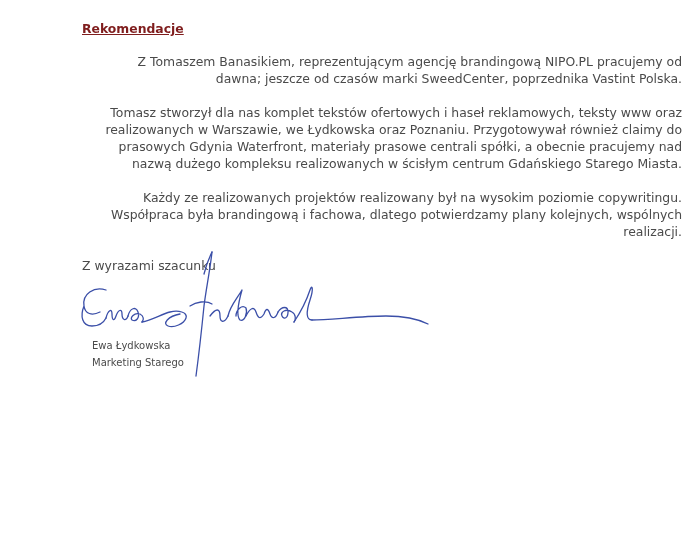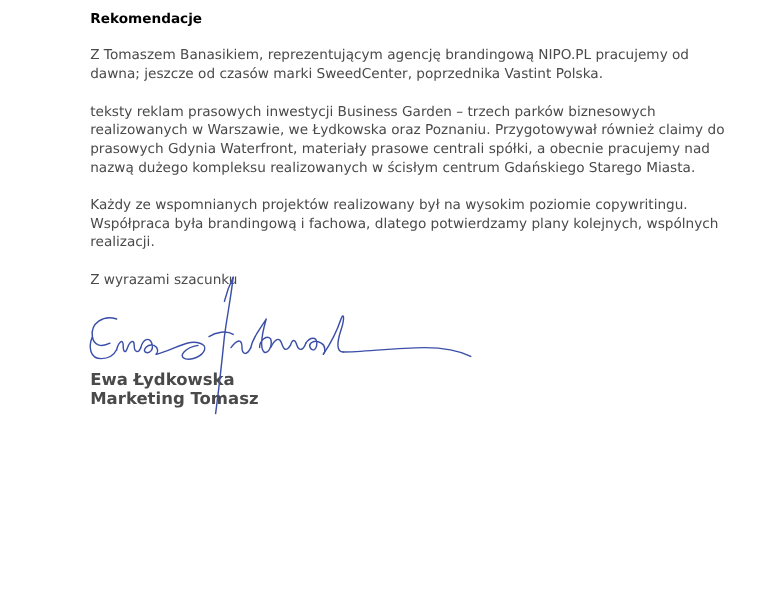--- a/index.html
+++ b/index.html
@@ -1,55 +1,55 @@
 <!DOCTYPE html>
 <html><head>
   <meta charset="utf-8">
   <style>
     html, body { margin: 0; padding: 0; background: #ffffff; }
     body { width: 700px; height: 560px; position: relative; overflow: hidden;
            font-family: "DejaVu Sans", sans-serif; color: #4a4a4a; }
     .doc { position: absolute; left: 82px; top: 8px; width: 600px; font-size: 12.4px; line-height: 17px; }
-    .title { font-weight: bold; font-size: 12.4px; margin: 0 0 16px 0; color: #000000; }
-    .p { margin: 0 0 17px 0; }
+    .title { font-weight: bold; font-size: 12.4px; margin: 12px 0 16px 0; color: #7f1d1d; text-decoration: underline; }
+    .p { margin: 0 0 17px 0; text-align: right; }
     .line { display: block; white-space: nowrap; }
     .closing { margin: 0; }
-    .sig-block { position: absolute; left: 82px; top: 337px; font-size: 15px; line-height: 17px; font-weight: bold; }
+    .sig-block { position: absolute; left: 92px; top: 337px; font-size: 10px; line-height: 17px; }
     .signature { position: absolute; left: 70px; top: 250px; width: 380px; height: 130px; pointer-events: none; }
   </style>
 </head>
 <body>
 
 <div class="doc">
   <div class="title">Rekomendacje</div>
 
   <div class="p">
     <span class="line">Z Tomaszem Banasikiem, reprezentującym agencję brandingową NIPO.PL pracujemy od</span>
     <span class="line">dawna; jeszcze od czasów marki SweedCenter, poprzednika Vastint Polska.</span>
   </div>
 
   <div class="p">
-    <span class="line">teksty reklam prasowych inwestycji Business Garden – trzech parków biznesowych</span>
+    <span class="line">Tomasz stworzył dla nas komplet tekstów ofertowych i haseł reklamowych, teksty www oraz</span>
     <span class="line">realizowanych w Warszawie, we Łydkowska oraz Poznaniu. Przygotowywał również claimy do</span>
     <span class="line">prasowych Gdynia Waterfront, materiały prasowe centrali spółki, a obecnie pracujemy nad</span>
     <span class="line">nazwą dużego kompleksu realizowanych w ścisłym centrum Gdańskiego Starego Miasta.</span>
   </div>
 
   <div class="p">
-    <span class="line">Każdy ze wspomnianych projektów realizowany był na wysokim poziomie copywritingu.</span>
+    <span class="line">Każdy ze realizowanych projektów realizowany był na wysokim poziomie copywritingu.</span>
     <span class="line">Współpraca była brandingową i fachowa, dlatego potwierdzamy plany kolejnych, wspólnych</span>
     <span class="line">realizacji.</span>
   </div>
 
   <div class="closing">Z wyrazami szacunku</div>
 </div>
 
 <div class="sig-block">
   <div>Ewa Łydkowska</div>
-  <div>Marketing Tomasz</div>
+  <div>Marketing Starego</div>
 </div>
 
 <svg class="signature" viewBox="0 0 380 130" xmlns="http://www.w3.org/2000/svg">
   <g fill="none" stroke="#3b4fa8" stroke-width="1.3" stroke-linecap="round" stroke-linejoin="round">
 
     <path d="M36 40 C24 36, 12 44, 14 56 C15 64, 22 66, 30 62 M14 56 C10 66, 12 76, 22 76 C30 76, 34 72, 36 68"></path>
     <path d="M36 68 C38 60, 42 58, 42 64 C42 70, 44 72, 46 66 C48 60, 52 58, 52 64 C52 70, 56 72, 58 66"></path>
     <path d="M58 66 C60 58, 66 56, 68 62 C70 68, 66 72, 62 70 C60 68, 64 62, 70 64 C74 66, 74 70, 72 72"></path>
 
     <path d="M72 72 C82 70, 92 64, 100 62 C108 60, 118 62, 116 68 C114 74, 104 78, 98 76 C92 74, 98 66, 110 64"></path>

